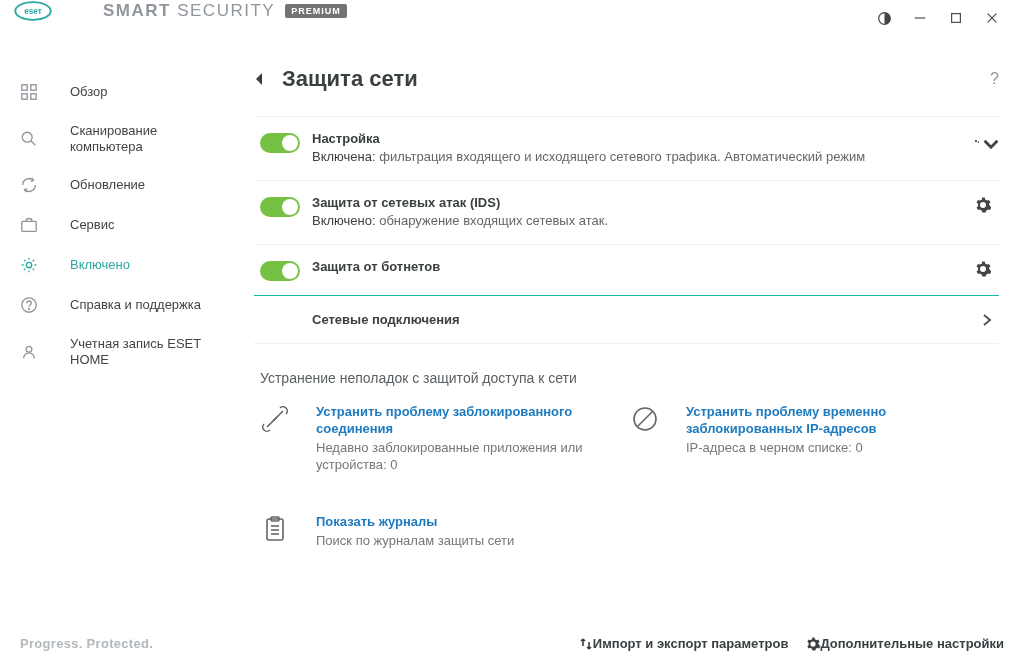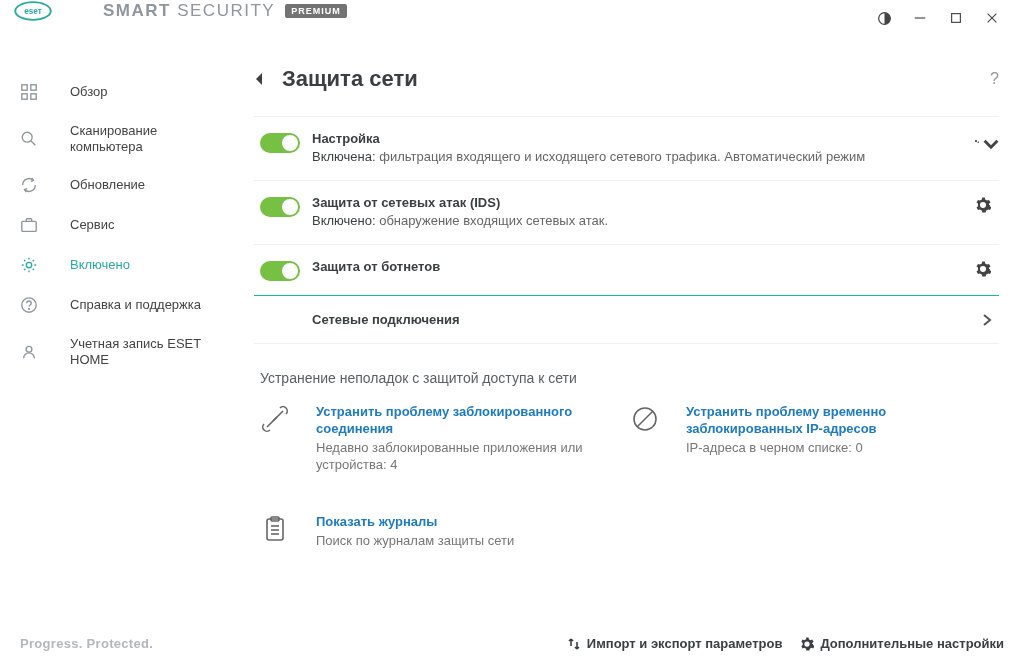--- a/index.html
+++ b/index.html
@@ -57,21 +57,21 @@
     .card { display:flex; align-items:flex-start; gap:26px; width:330px; }
     .card .card-ico { width:30px; height:30px; display:flex; align-items:center; justify-content:center; flex-shrink:0; }
     .card .card-ico svg { stroke:#666; fill:none; stroke-width:1.6; width:28px; height:28px; }
     .card h3 { font-size:13px; font-weight:700; color:#1e7bbf; line-height:1.3; cursor:pointer; }
     .card p { font-size:13px; color:#777; margin-top:2px; line-height:1.3; }
 
     
     .footer { height:34px; display:flex; align-items:flex-start; padding:0 20px; font-size:13px; }
     .footer .tagline { color:#b3b8bc; font-weight:600; letter-spacing:0.3px; }
     .footer-spacer { flex:1; }
-    .footer-link { display:flex; align-items:center; gap:6px; font-weight:700; color:#3a3f42; margin-left:18px; cursor:pointer; }
+    .footer-link { display:flex; align-items:center; font-weight:700; color:#3a3f42; margin-left:18px; cursor:pointer; }
     .footer-link svg { width:14px; height:14px; }
   </style>
 </head>
 <body>
 
 <div class="titlebar">
   <div class="logo">
     <svg class="logo-eye" viewBox="0 0 60 32">
       <ellipse cx="30" cy="16" rx="28" ry="14" fill="none" stroke="#2aa9a0" stroke-width="3"></ellipse>
       <text x="30" y="21" text-anchor="middle" font-size="13" font-weight="700" fill="#2aa9a0" font-family="Arial">eseт</text>
@@ -247,21 +247,21 @@
         <span class="card-ico">
             <svg viewBox="0 0 28 28">
               <path d="M6 22 L16 12"></path>
               <path d="M22 6 L12 16"></path>
               <path d="M19 3 a4 4 0 0 1 6 6"></path>
               <path d="M3 19 a4 4 0 0 0 6 6"></path>
             </svg>
           </span>
         <div>
           <h3>Устранить проблему заблокированного соединения</h3>
-          <p>Недавно заблокированные приложения или устройства: 4</p>
+          <p>Недавно заблокированные приложения или устройства: 0</p>
         </div>
       </div>
       <div class="card">
         <span class="card-ico">
             <svg viewBox="0 0 28 28">
               <circle cx="14" cy="14" r="11"></circle>
               <line x1="6" y1="22" x2="22" y2="6"></line>
             </svg>
           </span>
         <div>

